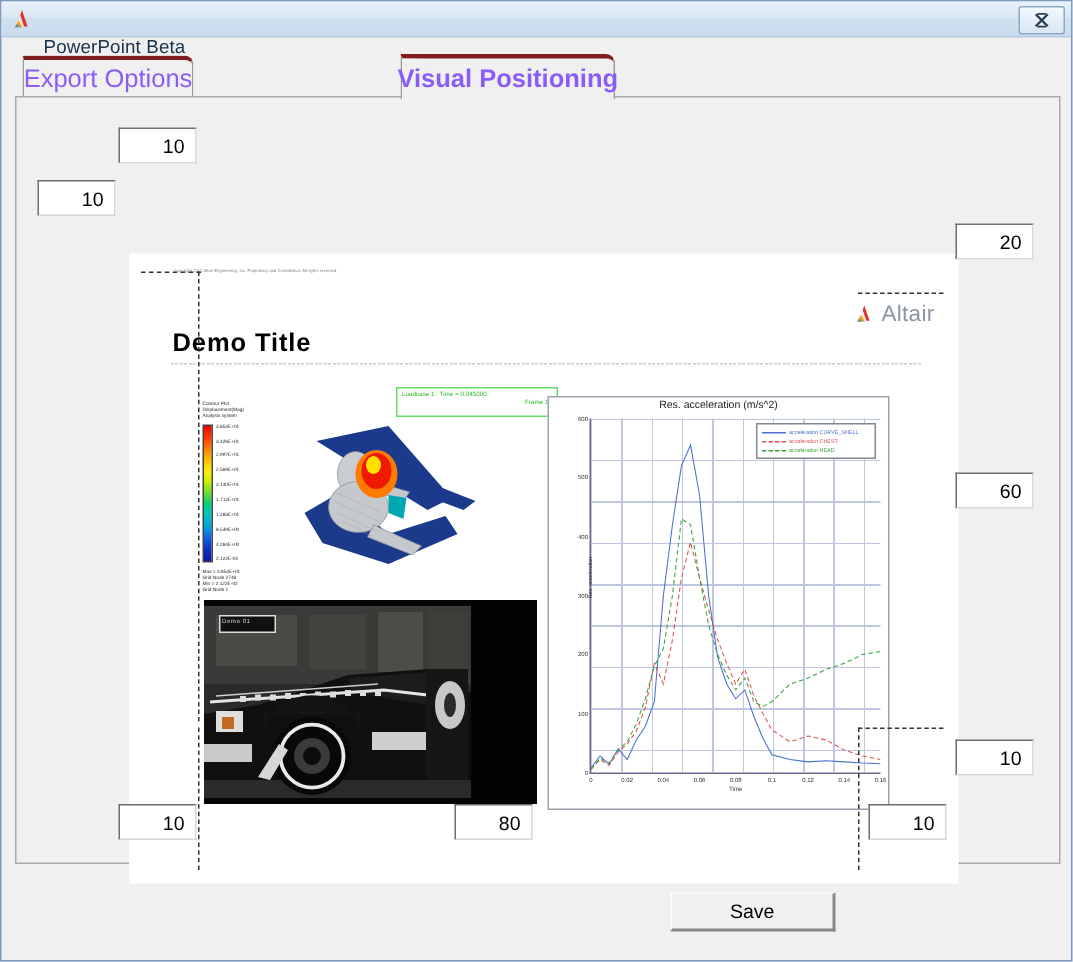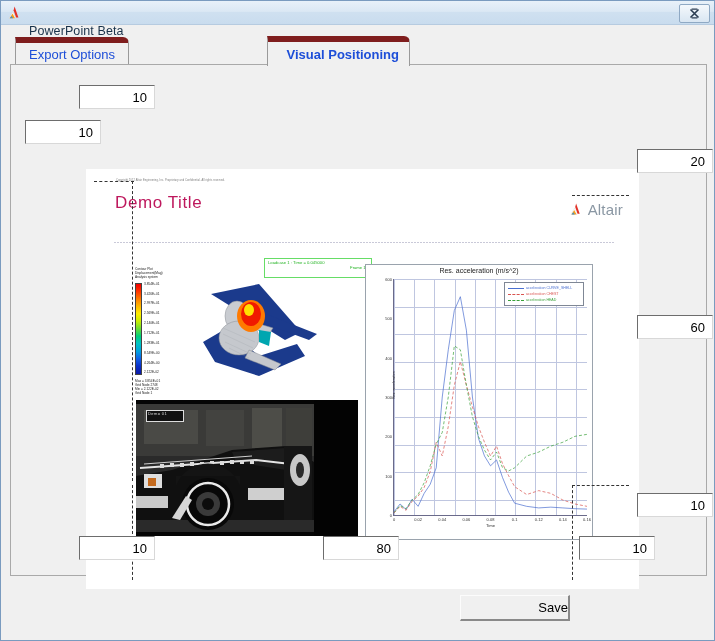--- a/index.html
+++ b/index.html
@@ -40,30 +40,30 @@
   }
 
   
   .tabstrip{
     position:absolute;left:14px;top:34px;width:688px;height:30px;
   }
   .tab{
     position:absolute;bottom:0;height:28px;
     background:#f0f0f0;
     border-left:1px solid #9a9a9a;
-    border-top:6px solid #7f1d1d;
+    border-top:3px solid #7f1d1d;
     border-right:1px solid #9a9a9a;
     border-top-right-radius:6px;
     display:flex;align-items:center;justify-content:center;
     padding:0 10px;
-    font-size:13px;color:#1d4ed8;
+    font-size:17px;color:#8b5cf6;
     box-sizing:border-box;
     white-space:nowrap;
   }
-  .tab.active{ font-weight:bold; height:30px; background:#f0f0f0; z-index:5;justify-content:flex-end; }
+  .tab.active{ font-weight:bold; height:30px; background:#f0f0f0; z-index:5; }
 
   
   .panel{
     position:absolute;left:9px;top:63px;width:697px;height:512px;
     background:#f0f0f0;
     border:1px solid #a9a9a9;
     box-sizing:border-box;
   }
 
   
@@ -76,22 +76,22 @@
   .slide-copyright{
     position:absolute;left:30px;top:10px;width:460px;
     font-size:2.6px;color:#777;
     font-family:"Liberation Sans", sans-serif;
     white-space:nowrap;
     letter-spacing:0.1px;
     transform:scaleY(1.1);
     transform-origin:left top;
   }
   .slide-title{
-    position:absolute;left:29px;top:24px;
-    font-size:17px;font-weight:normal;color:#be185d;
+    position:absolute;left:29px;top:50px;
+    font-size:17px;font-weight:bold;color:#000000;
     font-family:"Liberation Sans", sans-serif;
     letter-spacing:0.6px;
   }
   .slide-rule{
     position:absolute;left:28px;top:73px;width:500px;height:1px;
     background:repeating-linear-gradient(to right,#c9c9d8 0 2px,transparent 2px 3px);
   }
   .altair-logo{
     position:absolute;right:16px;top:32px;display:flex;align-items:center;gap:4px;
   }
@@ -188,21 +188,21 @@
   .legend-text{font-size:3.6px;line-height:6px;white-space:nowrap;}
 
   
   .darrow-h{position:absolute;height:9px;}
   .darrow-v{position:absolute;width:9px;}
   .guide-v{position:absolute;width:0;border-left:1px dashed #333;}
   .guide-h{position:absolute;height:0;border-top:1px dashed #333;}
 
   
   .vbox{
-    position:absolute;width:76px;height:24px;
+    position:absolute;width:52px;height:24px;
     background:#fff;
     border-top:1.5px solid #6d6d6d;
     border-left:1.5px solid #6d6d6d;
     border-right:1px solid #d8d8d8;
     border-bottom:1px solid #d8d8d8;
     box-sizing:border-box;
     display:flex;align-items:center;justify-content:flex-end;
     padding-right:7px;
     font-size:13px;color:#000;
     font-family:"Liberation Sans", sans-serif;
@@ -467,26 +467,26 @@
     </div>
     <div class="vbox" style="left:626px;top:250px;">
       <span>60</span>
     </div>
     <div class="vbox" style="left:626px;top:428px;">
       <span>10</span>
     </div>
     <div class="vbox" style="left:68px;top:471px;">
       <span>10</span>
     </div>
-    <div class="vbox" style="left:312px;top:471px;padding-left:36px;">
+    <div class="vbox" style="left:292px;top:471px;padding-left:36px;">
       <span>80</span>
     </div>
     <div class="vbox" style="left:568px;top:471px;">
       <span>10</span>
     </div>
 
   </div>
 
-  <div class="btn" style="left:459px;top:594px;justify-content:flex-end;">
+  <div class="btn" style="left:446px;top:594px;">
     <span>Save</span>
   </div>
 
 </div>
 
 </body></html>

